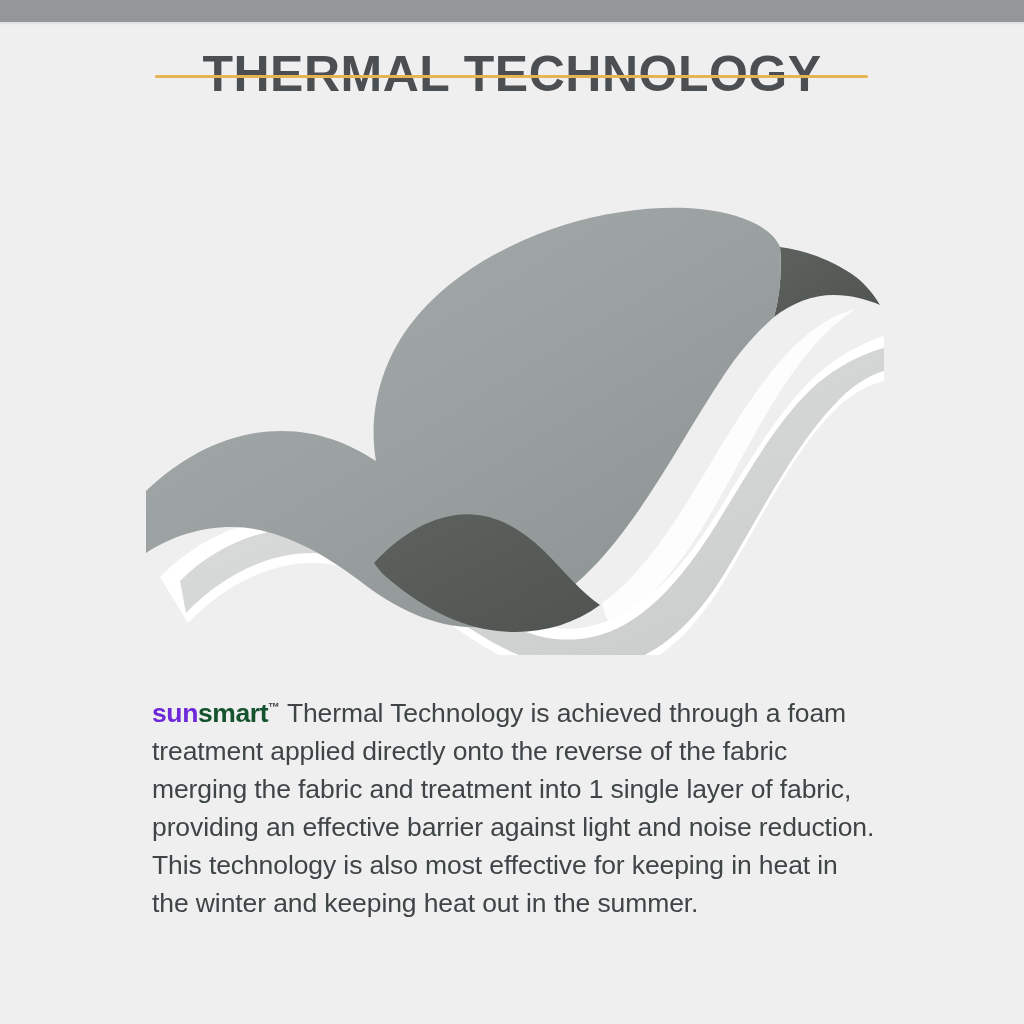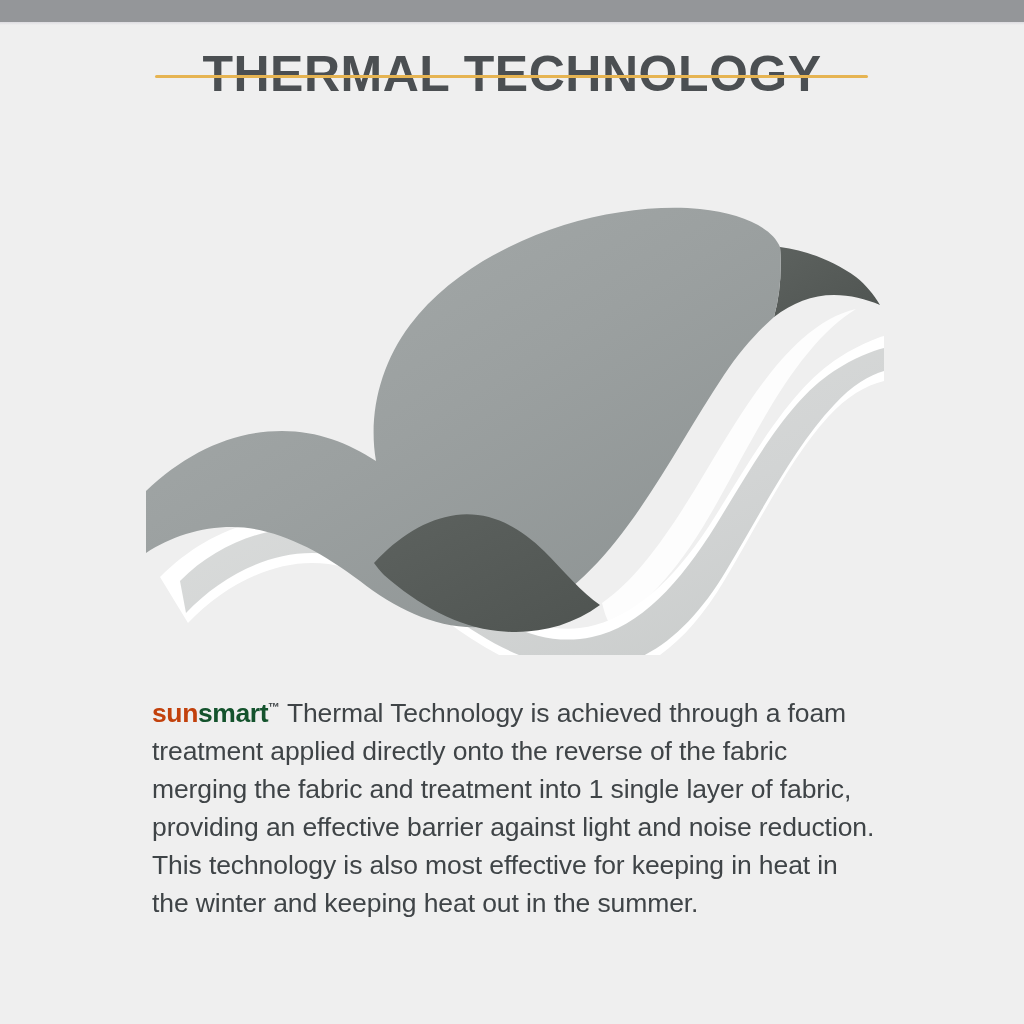--- a/index.html
+++ b/index.html
@@ -99,21 +99,21 @@
     line-height: 38px;
     color: #3f4447;
     text-align: left;
     letter-spacing: -0.1px;
   }
   .brand {
     font-weight: bold;
     letter-spacing: -0.4px;
   }
   .brand-sun {
-    color: #c2410c;
+    color: #6d28d9;
   }
   .brand-smart {
     color: #14532d;
   }
   .brand-tm {
     font-size: 12px;
     vertical-align: 11px;
     font-weight: bold;
     color: #3f4447;
     letter-spacing: 0;

